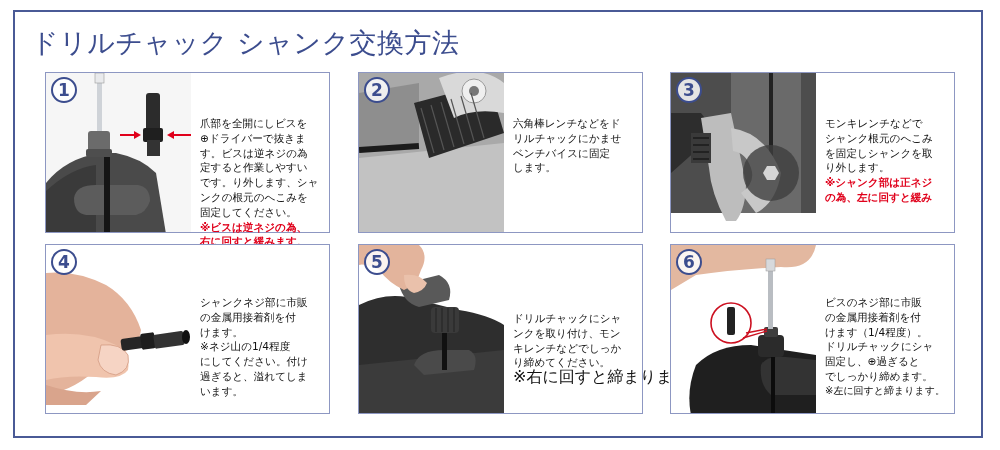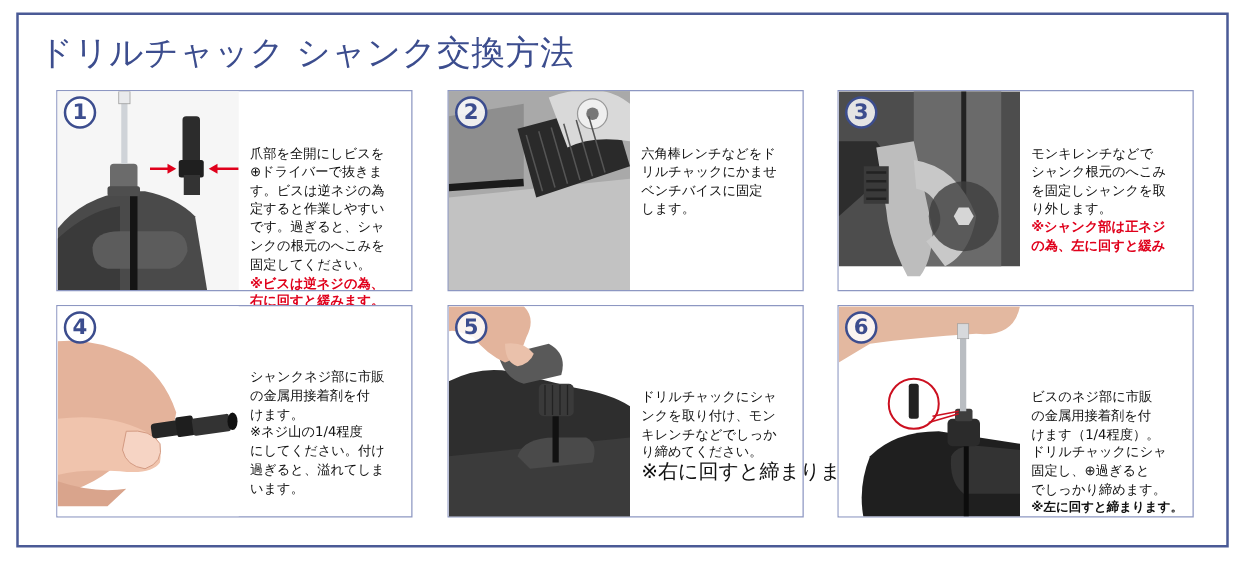--- a/index.html
+++ b/index.html
@@ -44,21 +44,21 @@
       <line x1="145" y1="62" x2="126" y2="62" stroke="#e0001b" stroke-width="2"></line>
       <polygon points="121,62 128,58 128,66" fill="#e0001b"></polygon>
     </svg>
   </div>
   <div class="num">1</div>
   <div class="text">
     <span class="line">爪部を全開にしビスを</span>
     <span class="line">⊕ドライバーで抜きま</span>
     <span class="line">す。ビスは逆ネジの為</span>
     <span class="line">定すると作業しやすい</span>
-    <span class="line">です。過ぎると、シャ</span>
+    <span class="line">です。り外します、シャ</span>
     <span class="line">ンクの根元のへこみを</span>
     <span class="line">固定してください。</span>
     <span class="line red">※ビスは逆ネジの為、</span>
     <span class="line red">右に回すと緩みます。</span>
   </div>
 </div>
 
 <div class="panel" style="left:358px;top:72px;">
   <div class="photo" style="background:#9a9a9a;">
     <svg width="145" height="161" viewBox="0 0 145 161">
@@ -195,22 +195,22 @@
       <rect x="97" y="22" width="5" height="62" fill="#b9bdc2"></rect>
       <rect x="95" y="14" width="9" height="12" fill="#d7d9dc" stroke="#999" stroke-width="0.5"></rect>
 
       <circle cx="60" cy="78" r="20" fill="#fff" stroke="#cc1020" stroke-width="1.6"></circle>
       <rect x="56" y="62" width="8" height="28" rx="2" fill="#222"></rect>
       <line x1="75" y1="88" x2="96" y2="84" stroke="#cc1020" stroke-width="1.4"></line>
       <line x1="72" y1="93" x2="96" y2="86" stroke="#cc1020" stroke-width="1.4"></line>
     </svg>
   </div>
   <div class="num">6</div>
-  <div class="text" style="top:30px;">
+  <div class="text" style="top:14px;">
     <span class="line">ビスのネジ部に市販</span>
     <span class="line">の金属用接着剤を付</span>
     <span class="line">けます（1/4程度）。</span>
     <span class="line">ドリルチャックにシャ</span>
     <span class="line">固定し、⊕過ぎると</span>
     <span class="line">でしっかり締めます。</span>
-    <span class="line" style="font-size:10px;font-weight:bold;">※左に回すと締まります。</span>
+    <span class="line" style="font-size:10px;">※左に回すと締まります。</span>
   </div>
 </div>
 
 </body></html>

